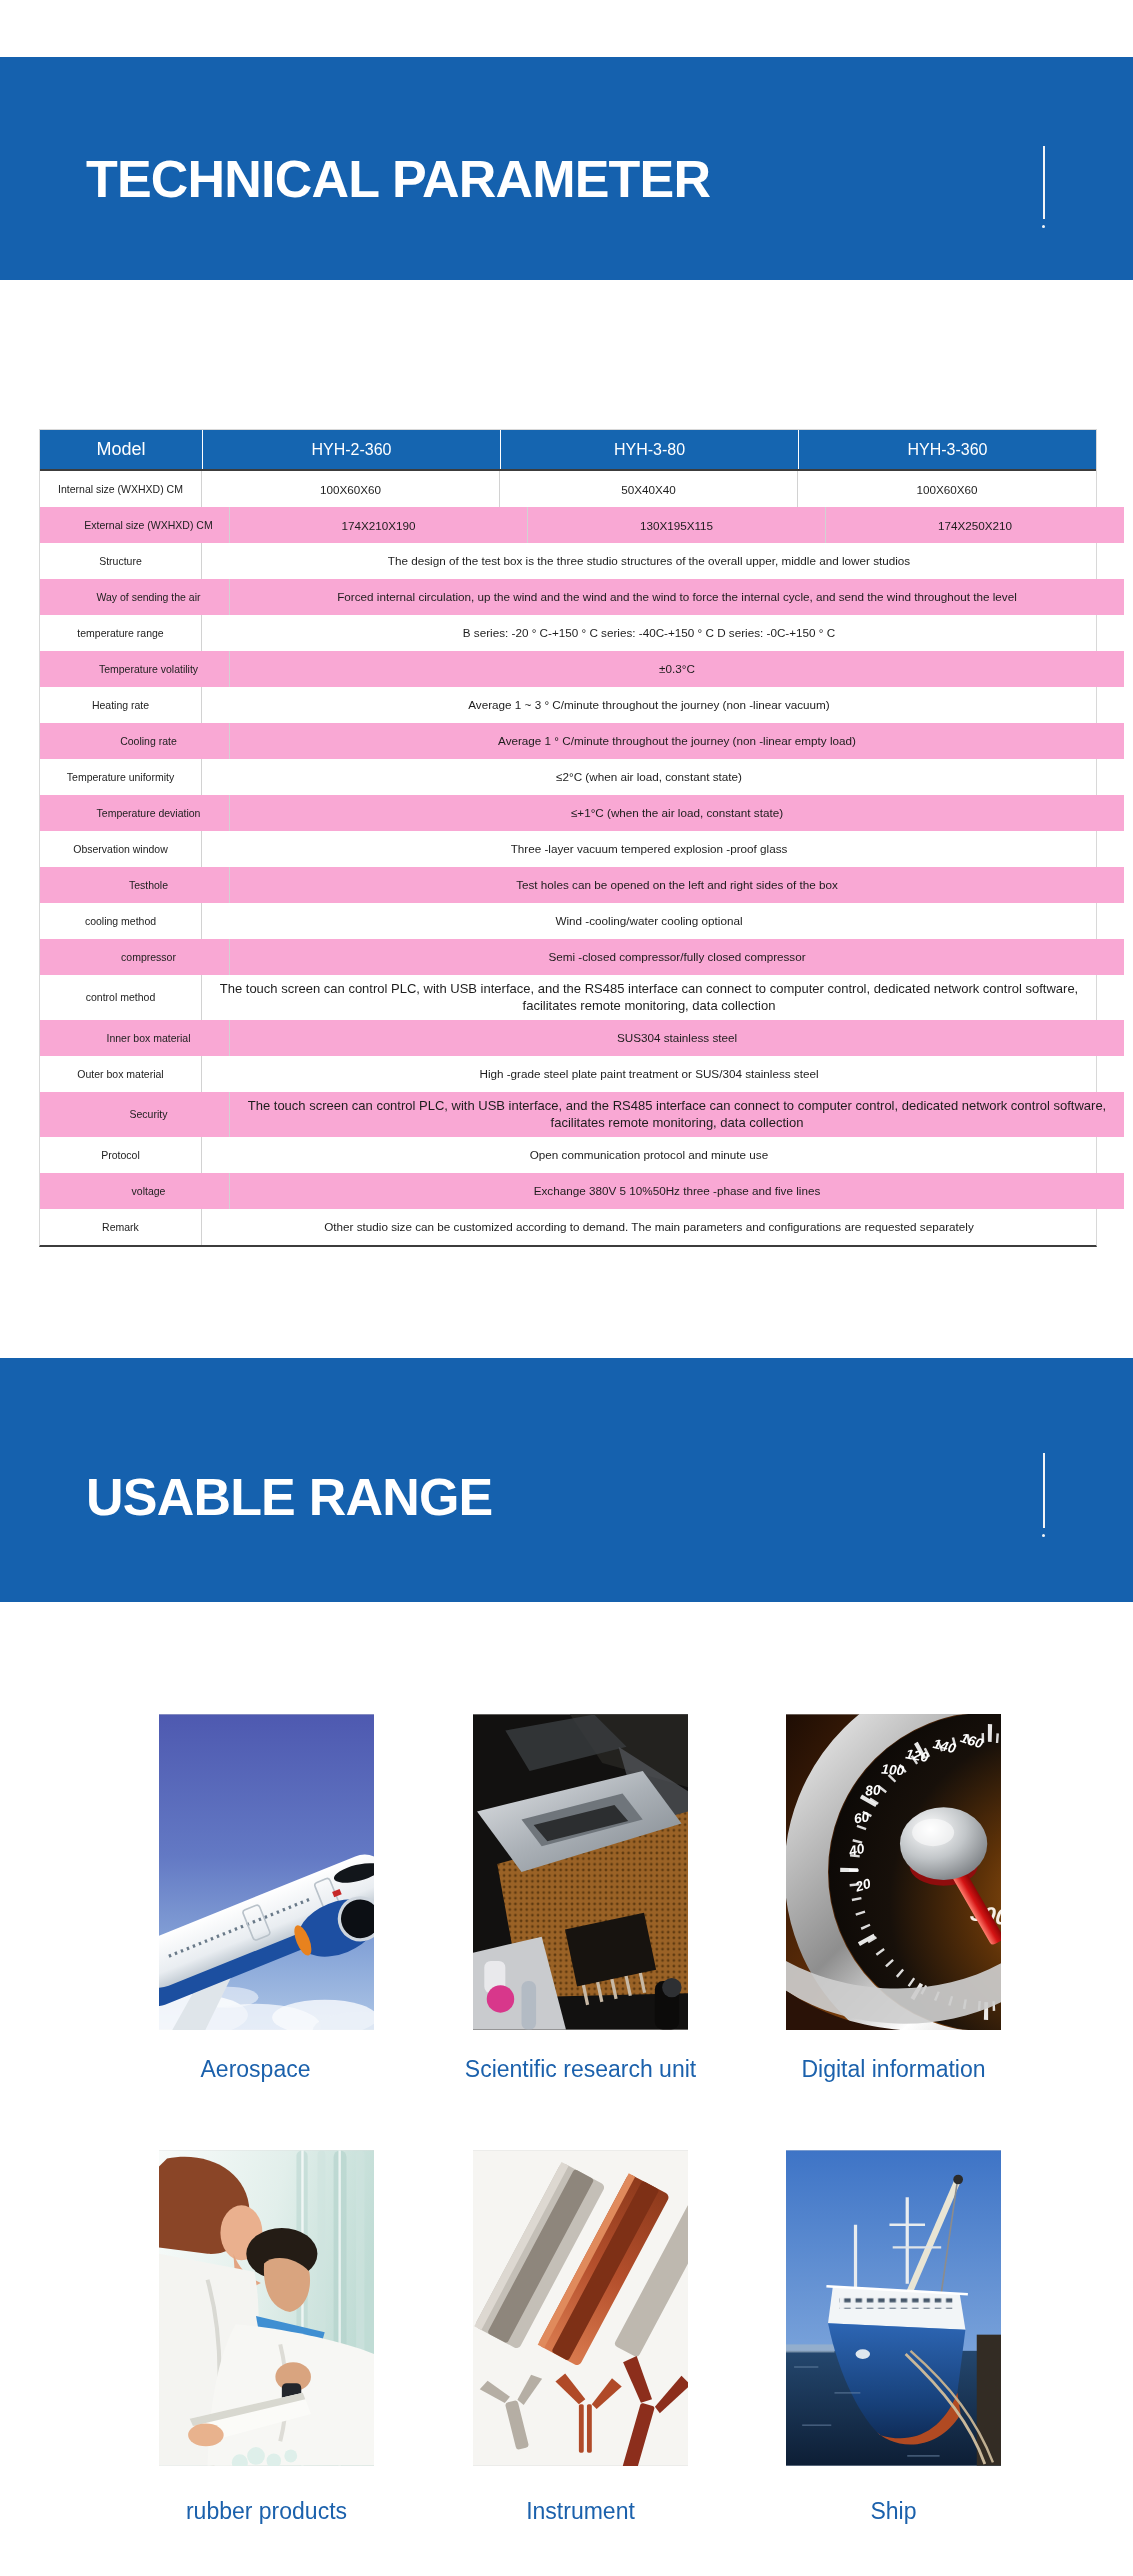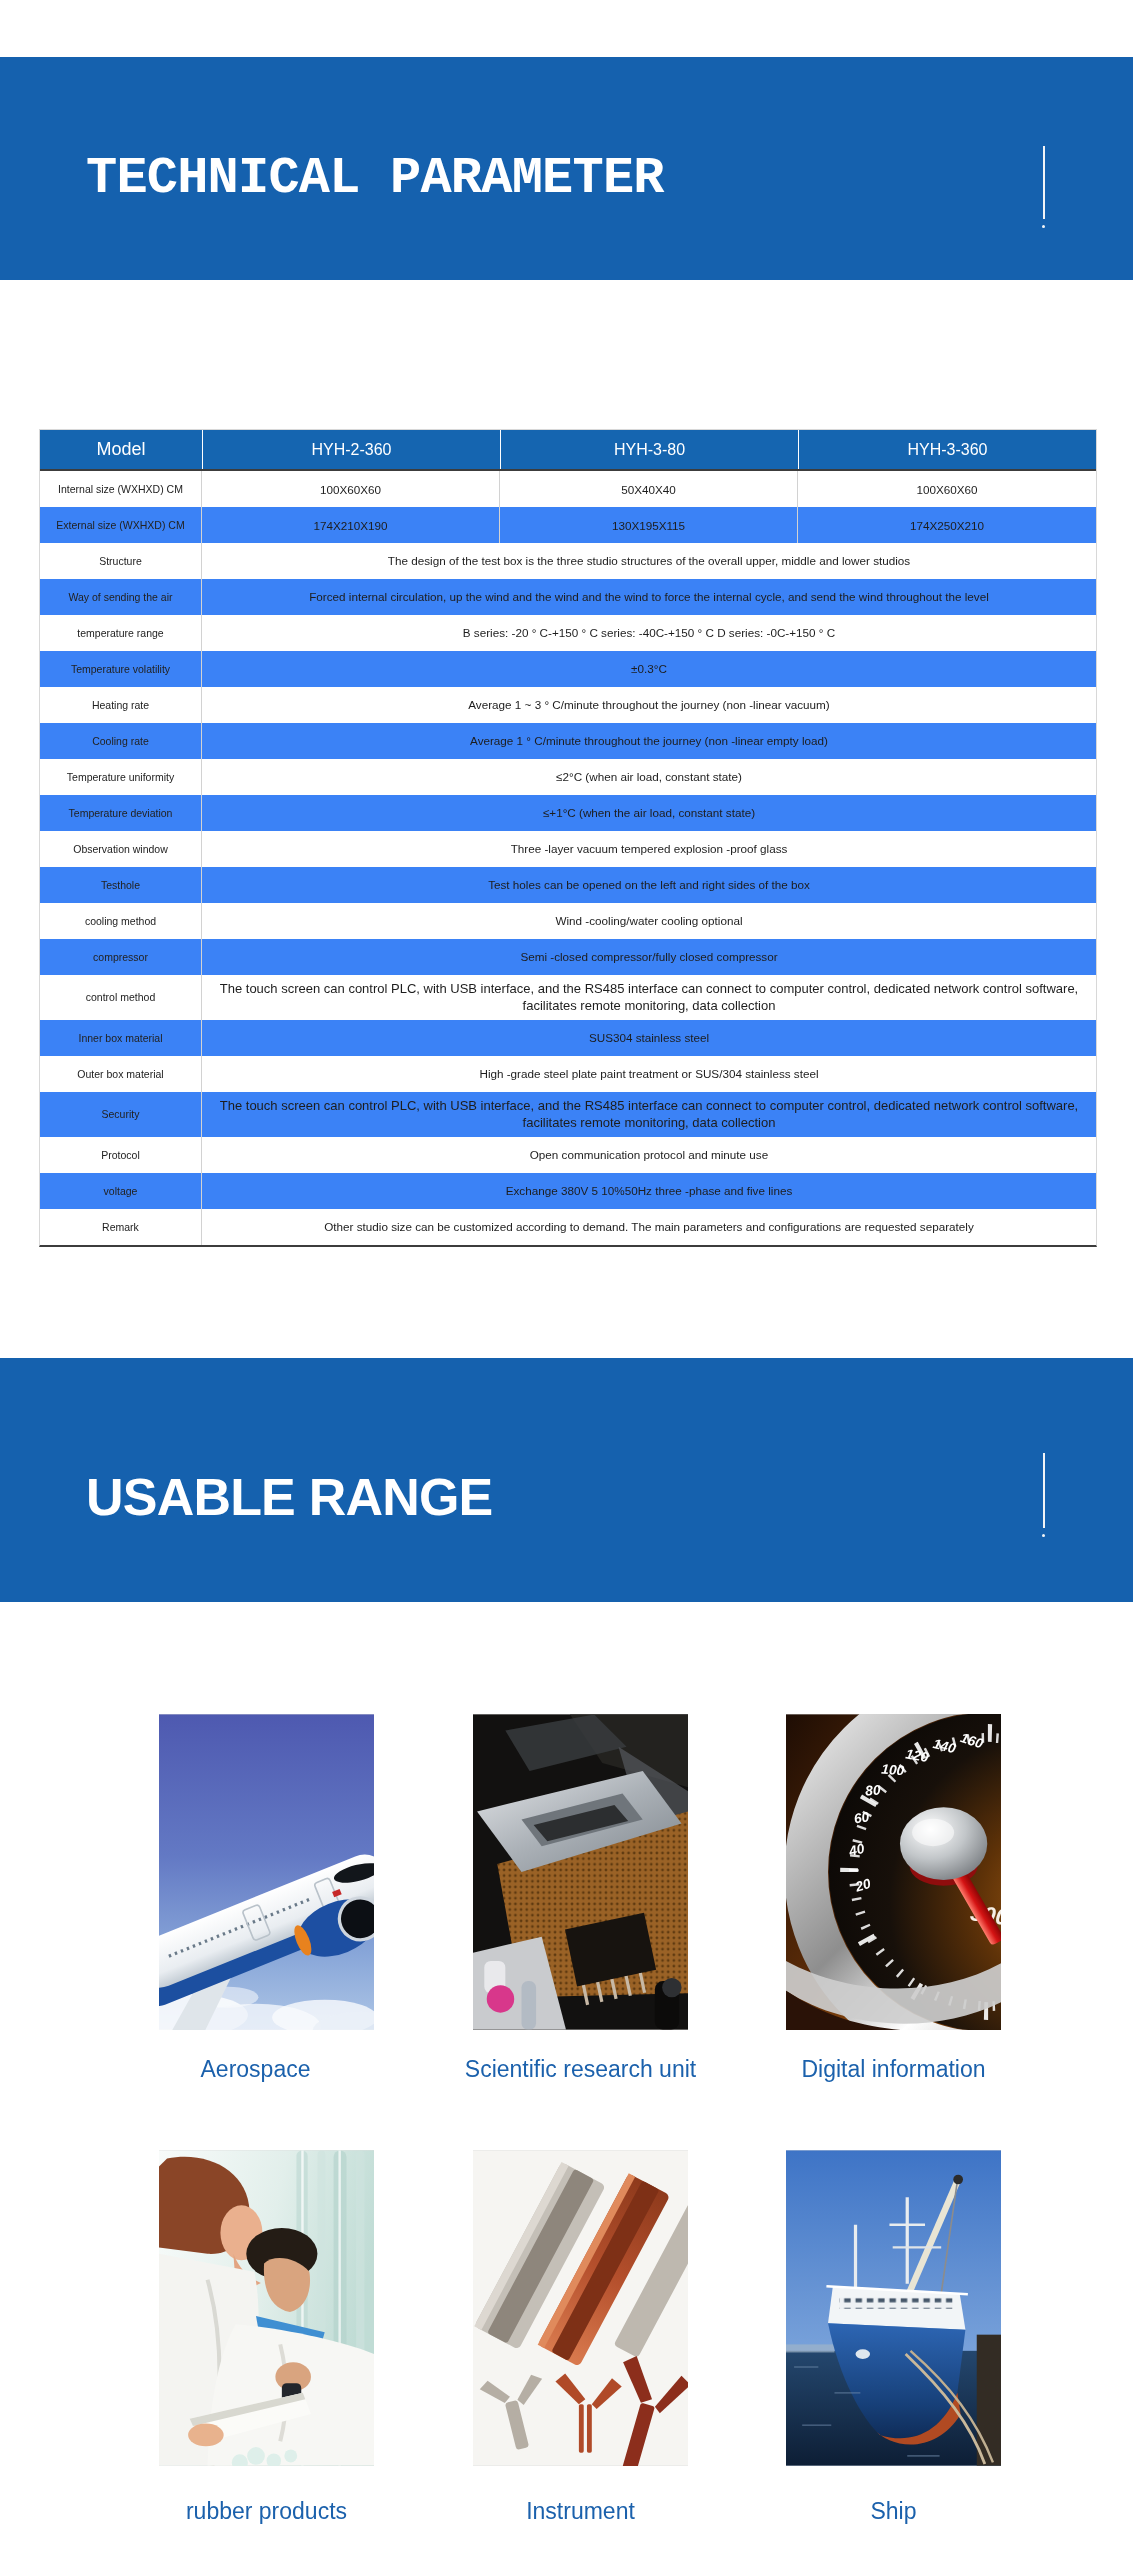--- a/index.html
+++ b/index.html
@@ -5,34 +5,34 @@
   html,body{margin:0;padding:0;background:#ffffff;}
   #page{position:relative;width:1133px;height:2576px;background:#ffffff;overflow:hidden;
         font-family:"Liberation Sans","DejaVu Sans",sans-serif;color:#1d1d1d;}
 
   
   .banner{position:absolute;left:0;width:1133px;background:#1561ae;}
   #banner-1{top:57px;height:223px;}
   #banner-2{top:1358px;height:244px;}
   .banner-title{position:absolute;left:86px;color:#ffffff;font-weight:800;
                 font-size:52px;line-height:1;letter-spacing:-0.8px;white-space:nowrap;}
-  #banner-1 .banner-title{top:96px;font-family:Liberation Mono, monospace;}
+  #banner-1 .banner-title{top:96px;}
   #banner-2 .banner-title{top:113px;}
   .banner-line{position:absolute;right:88px;width:2.4px;background:#f2f4f7;}
   #banner-1 .banner-line{top:89px;height:73px;}
   #banner-2 .banner-line{top:95px;height:75px;}
   .banner-dot{position:absolute;right:88px;width:3.2px;height:3.2px;background:#f2f4f7;border-radius:50%;}
   #banner-1 .banner-dot{top:168px;}
   #banner-2 .banner-dot{top:176px;}
 
   
   #spec-table{position:absolute;left:39px;top:429px;width:1056px;
               border:0.8px solid #d8d8d8;border-bottom:2.4px solid #3c3c3c;box-sizing:content-box;}
   .t-row{display:flex;width:1056px;height:36px;background:#ffffff;}
-  .t-row.alt{background:#3b82f6;}
+  .t-row.alt{background:#f9a8d4;padding-left:28px;}
   .t-row.tall{height:45px;}
   .t-head{background:#1565b0;height:39px;border-bottom:2.4px solid #3c3c3c;}
   .t-cell{display:flex;align-items:center;justify-content:center;text-align:center;
           box-sizing:border-box;overflow:hidden;}
   .t-head .t-cell{color:#ffffff;}
   .h0{width:162px;font-size:18px;}
   .hv{width:298px;font-size:16px;border-left:1.6px solid #ffffff;}
   .lab{width:162px;font-size:10.5px;line-height:1.15;padding:0 4.9px;border-right:0.8px solid #d2d2d2;color:#222;text-align:center;}
   .val{width:298px;font-size:11.7px;border-right:0.8px solid #d2d2d2;}
   .val.last{border-right:none;}

